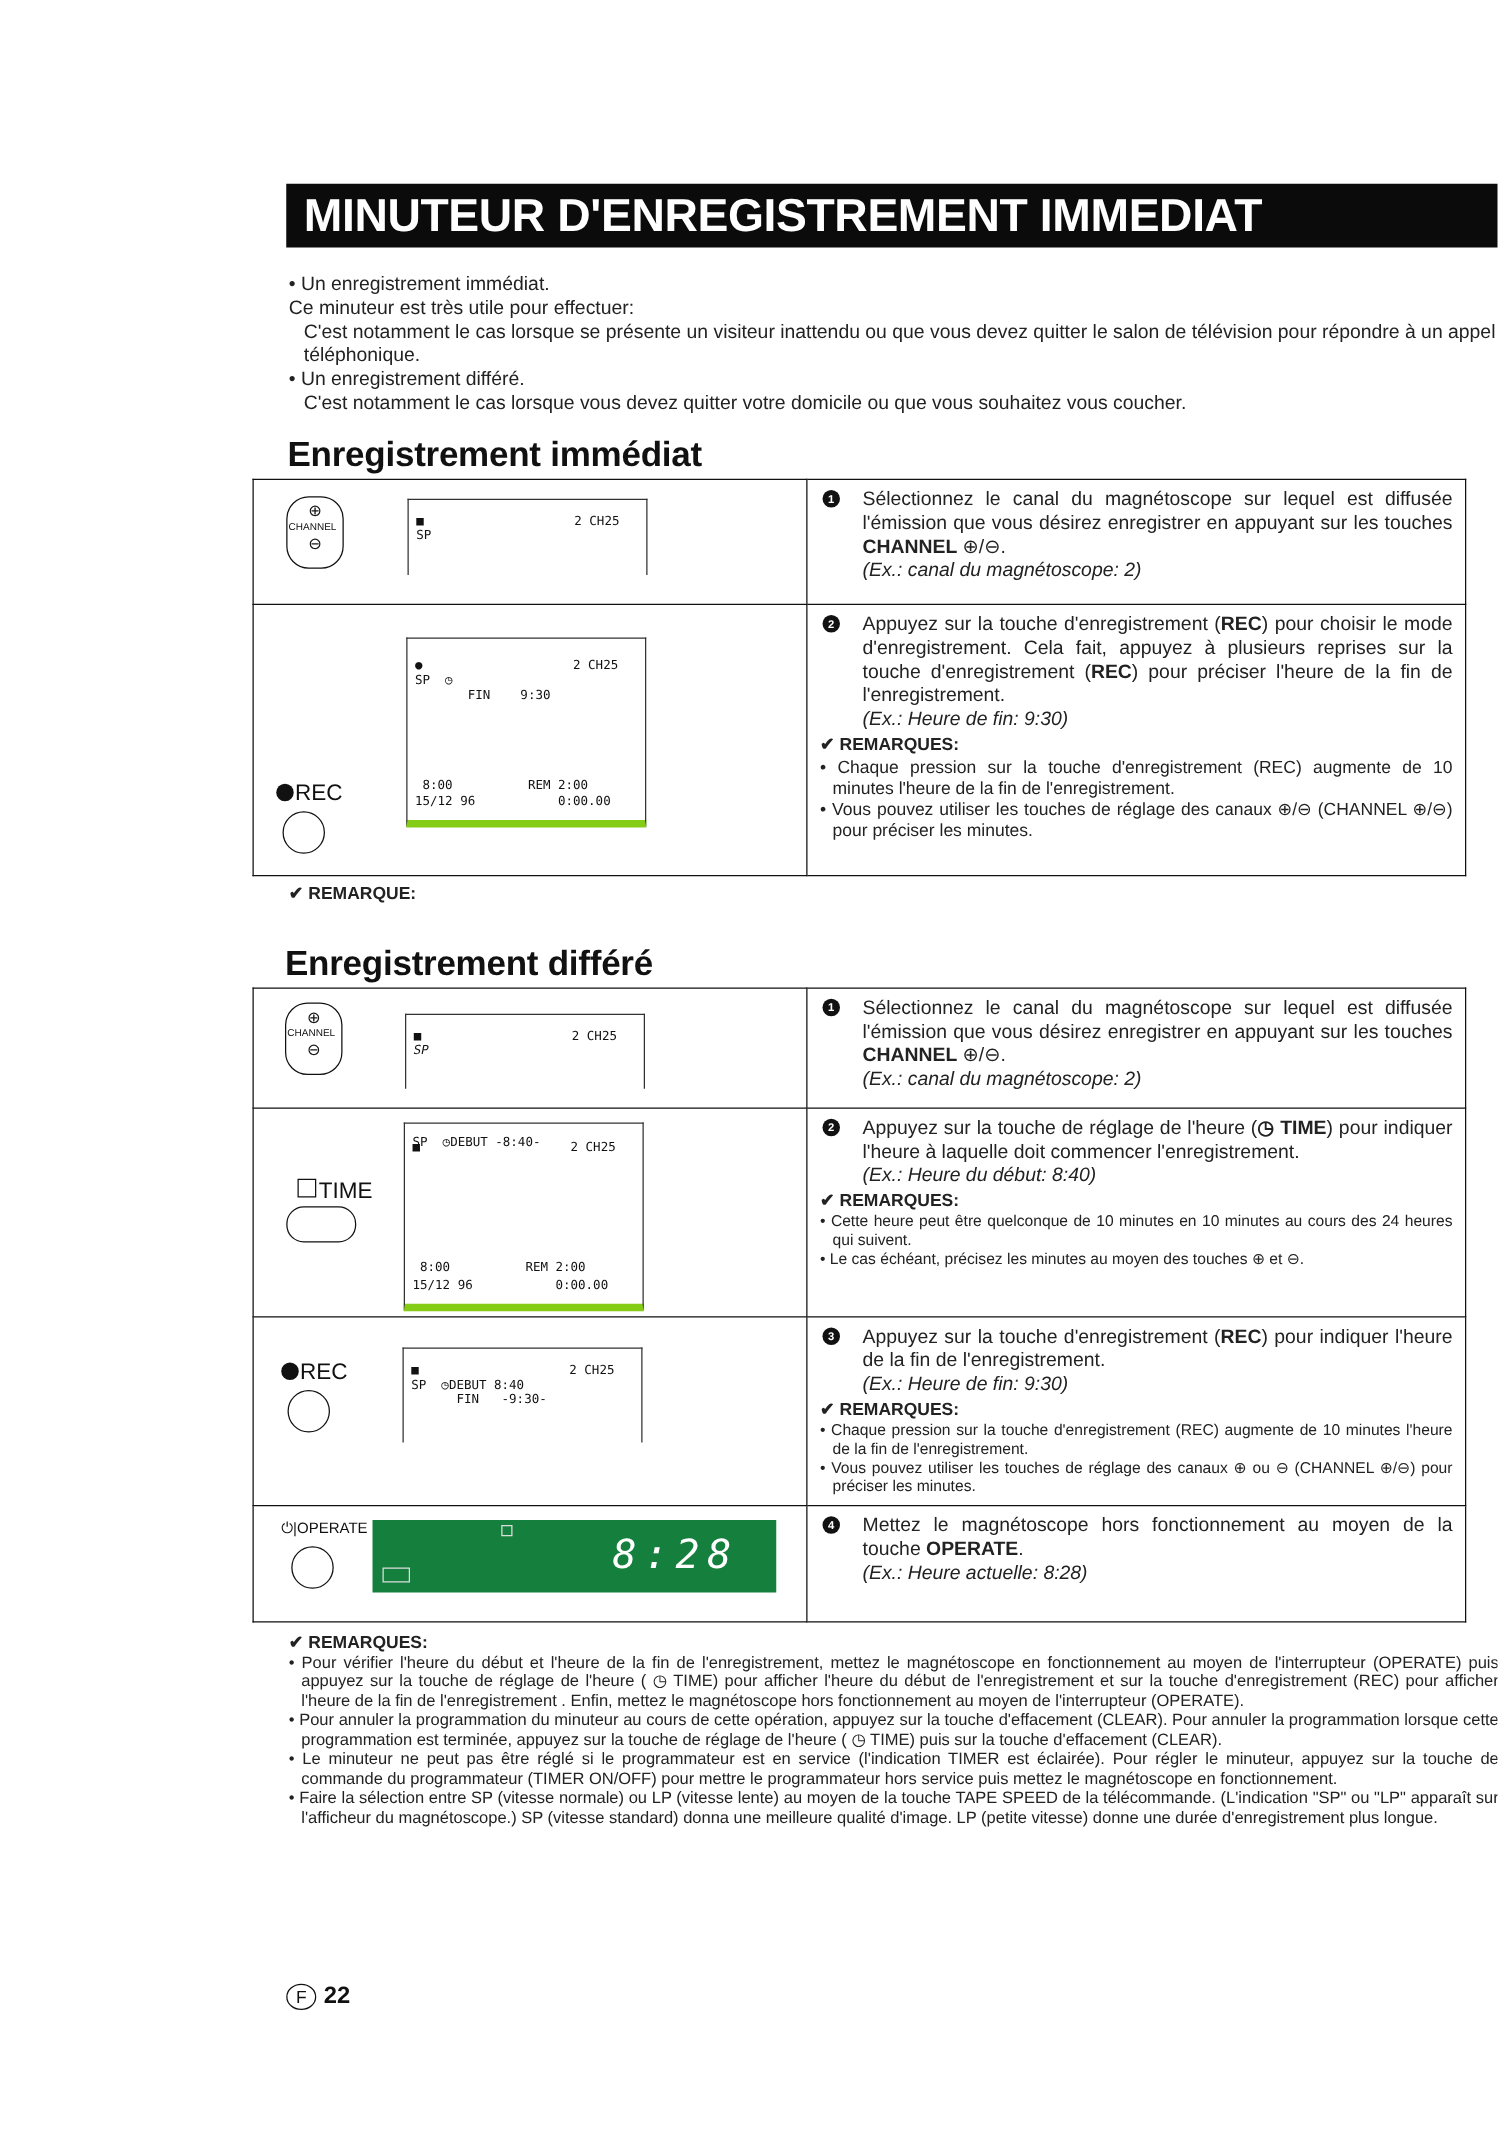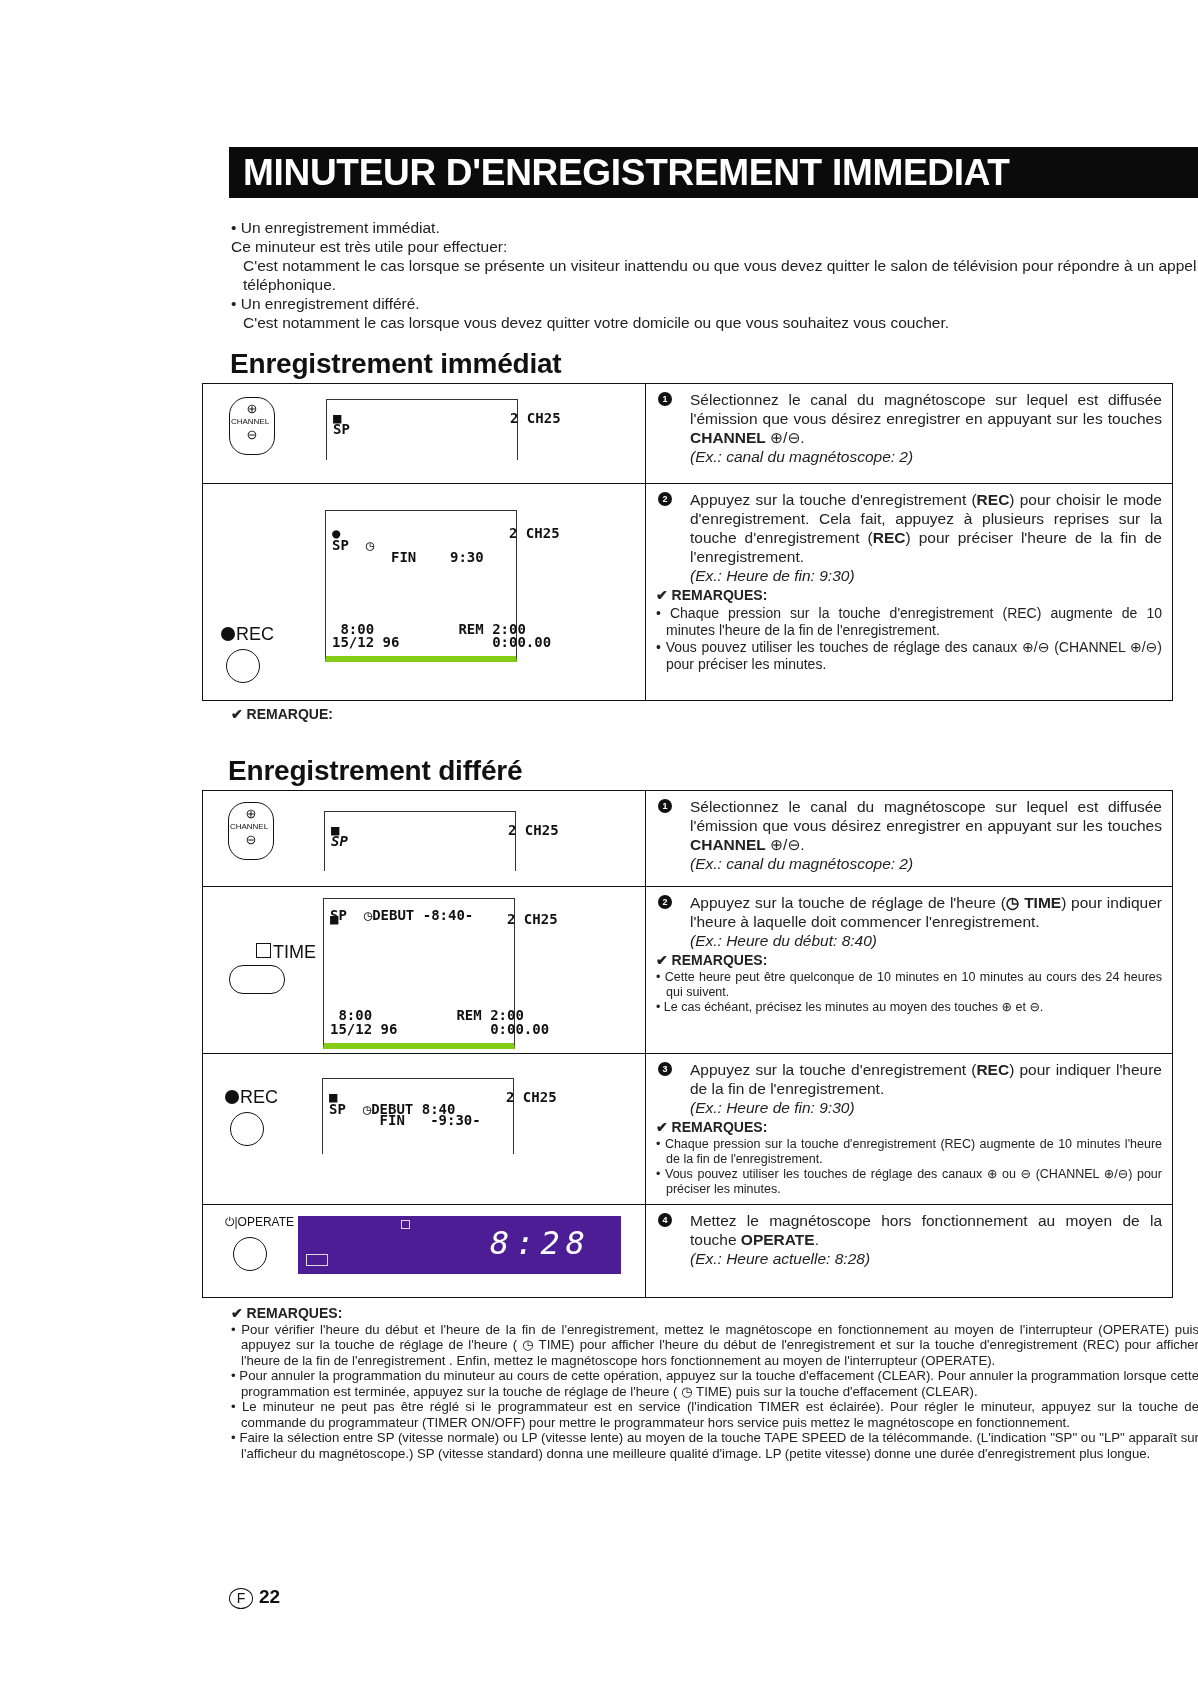--- a/index.html
+++ b/index.html
@@ -20,32 +20,32 @@
   .step { display:flex; }
   .num { width:14px; height:14px; border-radius:50%; background:#111; color:#fff; font-size:9px;
          font-weight:bold; text-align:center; line-height:14px; margin:2px 18px 0 2px; flex:none; }
   .stxt { text-align:justify; }
   .stxt b { font-weight:bold; }
   .ex { font-style:italic; display:block; }
   .rem-h { font-weight:bold; font-size:14px; margin-top:1px; }
   .rem { font-size:14px; line-height:17px; padding-left:10px; text-indent:-10px; text-align:justify; }
   .rem.small { font-size:12.5px; line-height:15px; }
   .screen { position:absolute; border:1px solid #333; border-bottom:none; font-family:"DejaVu Sans Mono", monospace;
-            font-size:14px; font-weight:bold; line-height:12px; color:#111; }
+            font-size:10px; font-weight:normal; line-height:12px; color:#111; }
   .screen.closed { border-bottom:6px solid #84cc16; }
   .sline { position:absolute; white-space:pre; }
   .chan-btn { position:absolute; width:44px; height:56px; border:1.5px solid #111; border-radius:18px;
               font-size:8px; text-align:center; }
   .chan-btn .pm { display:block; font-size:13px; line-height:14px; margin-top:4px; }
   .chan-btn .lbl { display:block; font-size:8px; line-height:12px; margin-left:-4px; }
   .btn-label { position:absolute; font-size:18px; color:#111; white-space:nowrap; }
   .circle-btn { position:absolute; width:32px; height:32px; border:1.5px solid #111; border-radius:50%; }
   .oval-btn { position:absolute; width:54px; height:27px; border:1.5px solid #111; border-radius:14px; }
   .dot { display:inline-block; width:14px; height:14px; border-radius:50%; background:#111; vertical-align:-1px; margin-right:1px; }
-  .vfd { position:absolute; background:#4c1d95; }
+  .vfd { position:absolute; background:#15803d; }
   .vfd .digits { position:absolute; right:30px; bottom:12px; color:#fff; font-family:"DejaVu Sans Mono", monospace;
                  font-size:32px; font-style:italic; letter-spacing:6px; font-weight:normal; }
   .vfd .cass { position:absolute; left:8px; bottom:8px; width:20px; height:10px; border:1px solid #ddd; }
   .vfd .clk { position:absolute; left:103px; top:4px; width:7px; height:7px; border:1px solid #ddd; }
   .remark-block { left:205px; width:968px; font-size:14px; line-height:17px; color:#222; }
   .remark-block .rh { font-weight:bold; font-size:14px; }
   .notes { left:205px; width:968px; font-size:13.2px; line-height:15.5px; color:#222; }
   .notes .rh { font-weight:bold; font-size:14px; }
   .notes .b { padding-left:10px; text-indent:-10px; text-align:justify; }
   .pageno { left:203px; top:1586px; font-size:19px; font-weight:bold; }
@@ -136,21 +136,21 @@
     </td>
     <td class="rightcell">
       <div class="step">
         <span class="num">1</span>
         <div class="stxt"><span>Sélectionnez le canal du magnétoscope sur lequel est diffusée l'émission que vous désirez enregistrer en appuyant sur les touches </span><b>CHANNEL</b><span> ⊕/⊖.</span><span class="ex">(Ex.: canal du magnétoscope: 2)</span></div>
       </div>
     </td>
   </tr>
   <tr style="height:167px;">
     <td class="leftcell">
-      <div class="btn-label" style="left:30px; top:55px;padding-left:23px;"><span class="tinyclock" style="width:13px;height:13px;"></span><span>TIME</span></div>
+      <div class="btn-label" style="left:12px; top:55px;padding-left:23px;"><span class="tinyclock" style="width:13px;height:13px;"></span><span>TIME</span></div>
       <div class="oval-btn" style="left:26px; top:78px;"></div>
       <div class="screen closed" style="left:120px; top:11px; width:190px; height:144px;">
         <div class="sline" style="left:6px; top:14px;">■                    2 CH25</div>
         <div class="sline" style="left:6px; top:10px;text-align:right;">SP  ◷DEBUT -8:40-</div>
         <div class="sline" style="left:6px; top:110px;"> 8:00          REM 2:00</div>
         <div class="sline" style="left:6px; top:124px;">15/12 96           0:00.00</div>
       </div>
     </td>
     <td class="rightcell">
       <div class="step">

